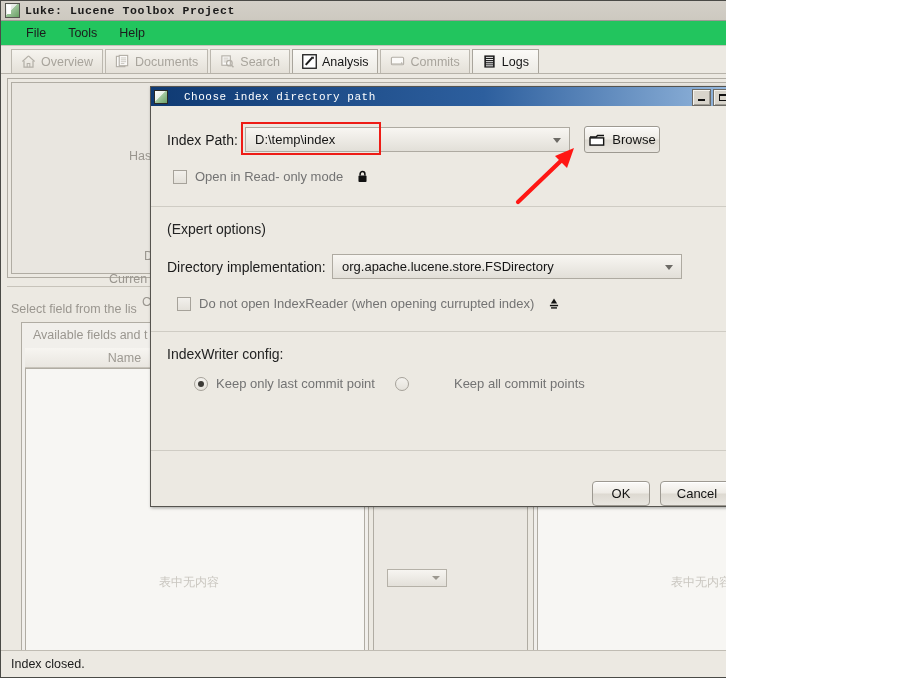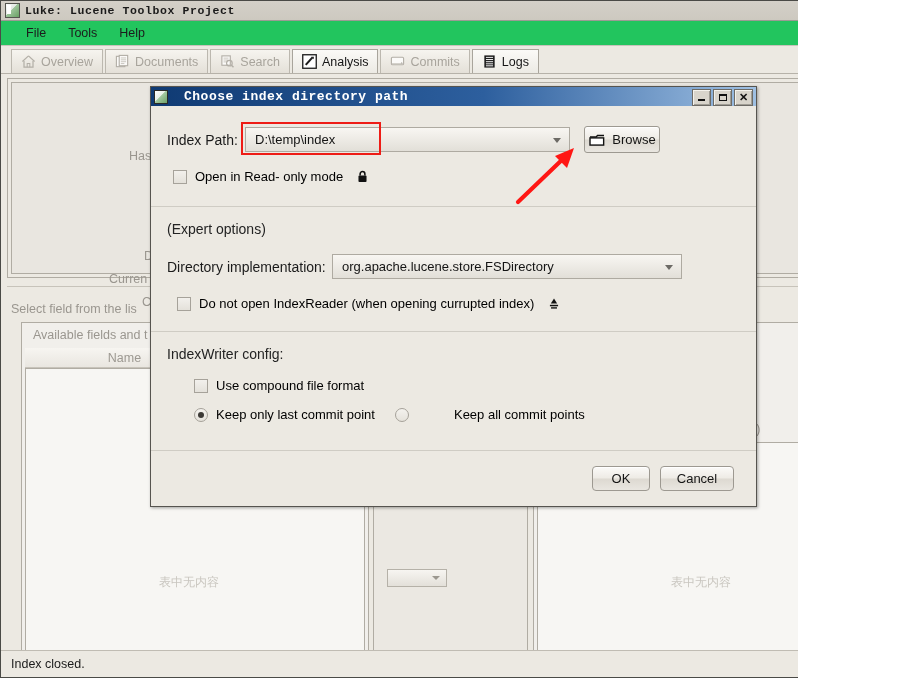--- a/index.html
+++ b/index.html
@@ -6,21 +6,21 @@
     margin: 0;
     padding: 0;
     background: #ffffff;
   }
   body {
     font-family: "Liberation Sans", sans-serif;
     -webkit-font-smoothing: antialiased;
   }
   #app {
     position: relative;
-    width: 798px;
+    width: 726px;
     height: 678px;
     overflow: hidden;
     background: #d6d2c8;
   }
 
   
   .main-window {
     position: absolute;
     left: 0; top: 0;
     width: 909px; height: 678px;
@@ -242,22 +242,22 @@
   }
   .dlg-titlebar .dicon {
     width: 12px; height: 12px;
     border: 1px solid #2a2a28;
     background: linear-gradient(135deg,#ffffff 0%,#e7efe6 45%,#a4c9a1 46%, #6da268 100%);
     margin-right: 5px;
     flex: 0 0 auto;
   }
   .dlg-titlebar .dtitle {
     font-family: "Liberation Mono","DejaVu Sans Mono", monospace;
-    font-size: 13px;
-    font-weight: bold;
+    font-size: 11px;
+    font-weight: normal;
     color: #ffffff;
     letter-spacing: 0.5px;
     white-space: nowrap;
     padding-left: 11px;
   }
   .dlg-winbtns { position:absolute; right:3px; top:2px; display:flex; gap:2px; }
 
   .dlg-body {
     flex: 1 1 auto;
     position: relative;
@@ -354,30 +354,30 @@
   }
   .rb.on::after {
     content: "";
     position: absolute;
     left: 3px; top: 3px;
     width: 6px; height: 6px;
     border-radius: 50%;
     background: #3c3a36;
   }
   .cb-row { display: flex; align-items: center; gap: 8px; }
-  .cb-row .cb-lbl { font-size: 13px; color: #000000; white-space: nowrap; text-align: right; }
+  .cb-row .cb-lbl { font-size: 13px; color: #737373; white-space: nowrap; text-align: right; }
 
   .lock-ico { width:11px; height:13px; display:block; }
   .warn-ico { width:12px; height:13px; display:block; }
 
   .dlg-footer {
     height: 56px;
     border-top: 1px solid #cfccc4;
     display: flex;
-    align-items: center;
+    align-items: flex-end;
     justify-content: flex-end;
     gap: 10px;
     padding-right: 22px;
     box-sizing: border-box;
     flex: 0 0 auto;
   }
 
   
   .annot {
     position: absolute;
@@ -590,24 +590,20 @@
             <rect x="2.8" y="11" width="6.4" height="1.5" fill="#111"></rect>
           </svg>
         </div>
       </div>
 
       <div class="divider" style="margin-top:20px;"></div>
 
       <div class="sec" style="padding-top:14px;">
         <div class="lbl lbl-muted">IndexWriter config:</div>
 
-        <div class="cb-row" style="margin-top:16px; margin-left:27px;">
-          <span class="cb"></span>
-          <span class="cb-lbl">Use compound file format</span>
-        </div>
 
         <div class="row" style="margin-top:14px; margin-left:27px;">
           <div class="cb-row">
             <span class="rb on"></span>
             <span class="cb-lbl">Keep only last commit point</span>
           </div>
           <div class="cb-row" style="margin-left:20px;gap:45px;">
             <span class="rb"></span>
             <span class="cb-lbl">Keep all commit points</span>
           </div>

